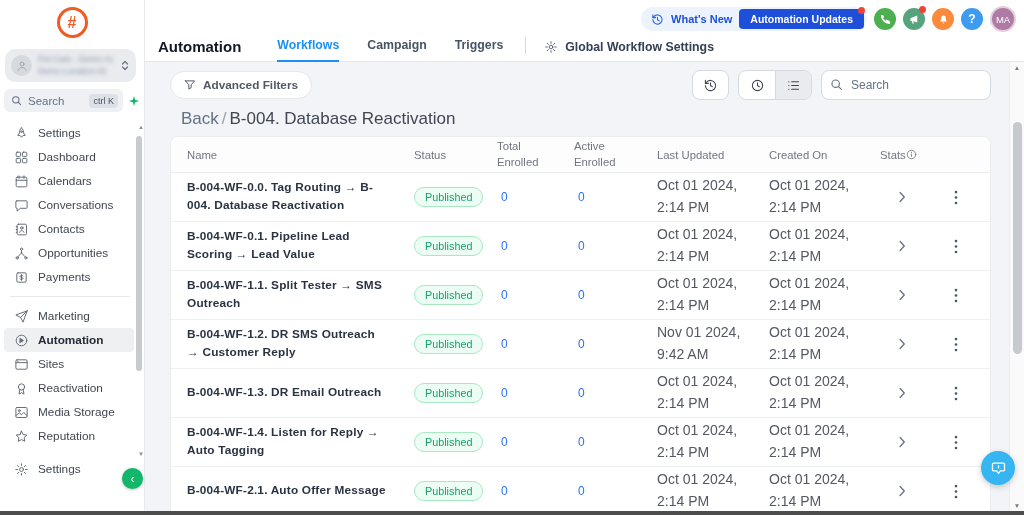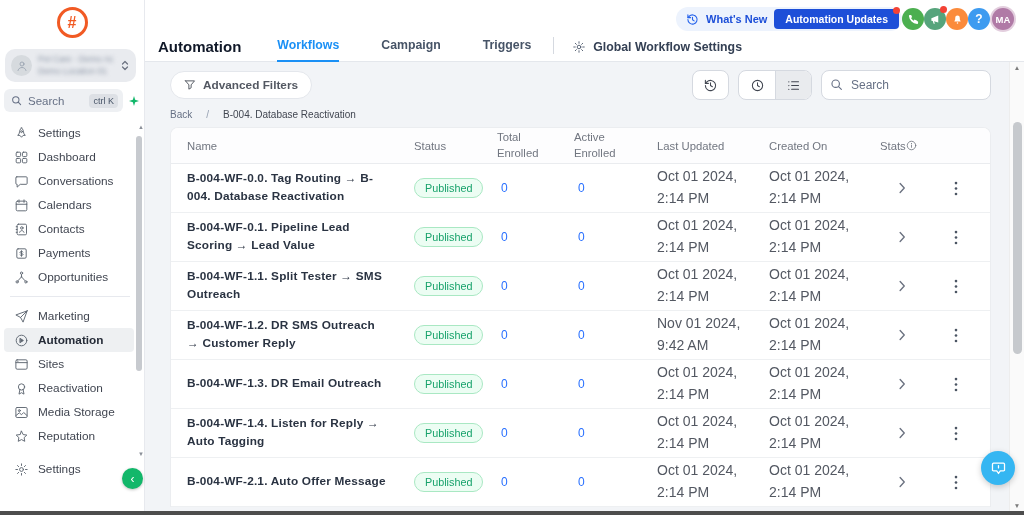--- a/index.html
+++ b/index.html
@@ -30,55 +30,55 @@
   .nav-divider { height:1px; background:#e7e9ee; margin:7px 14px 7px 10px; }
   .nav-settings { margin-top:9px; }
   .sb-scrollbar { position:absolute; top:126px; bottom:62px; right:1px; width:7px; }
   .sb-scroll-thumb { position:absolute; top:10px; height:72%; left:0; width:6px; background:#c7cacf; border-radius:3px; }
   .sb-scroll-arrow { position:absolute; right:-1px; font-size:6px; color:#8a8f98; }
   .collapse-btn { position:absolute; right:1px; bottom:26px; width:21px; height:21px; border-radius:50%; background:#12b76a; color:#fff; display:flex; align-items:center; justify-content:center; font-size:12px; cursor:pointer; box-shadow:0 1px 3px rgba(0,0,0,.25); }
 
   
   .main { flex:1; display:flex; flex-direction:column; position:relative; min-width:0; }
   .topbar { height:62px; background:#fff; border-bottom:1px solid #e4e7ec; flex:none; }
-  .topbar-row1 { height:31px; display:flex; justify-content:flex-end; align-items:center; padding:7px 10px 0 0; }
+  .topbar-row1 { height:31px; display:flex; justify-content:flex-end; align-items:center; gap:7px; padding:7px 10px 0 0; }
   .whatsnew { display:flex; align-items:center; gap:7px; background:#edf3fd; border-radius:14px; padding:2px 3px 2px 10px; cursor:pointer; }
   .whatsnew-label { color:#1d4fd8; font-size:11px; font-weight:bold; }
   .whatsnew-ic { color:#2563eb; }
   .updates-pill { position:relative; background:#1d4fd8; color:#fff; font-size:10.5px; font-weight:bold; border-radius:4px; padding:4px 11px; cursor:pointer; }
   .reddot { position:absolute; top:-2px; right:-1px; width:7px; height:7px; background:#f34235; border-radius:50%; }
   .cicon { width:22px; height:22px; border-radius:50%; display:flex; align-items:center; justify-content:center; color:#fff; cursor:pointer; position:relative; flex:none; }
   .cicon--phone { background:#4caf50; }
   .cicon--mega { background:#56a47c; }
   .cicon--bell { background:#fb8b3c; }
   .cicon--help { background:#3d9bf0; font-weight:bold; font-size:12px; }
-  .cicon--avatar { background:#b07aa6; font-weight:bold; font-size:9.5px; box-shadow:0 0 0 2px #e3cede; margin-left:2px; }
+  .cicon--avatar { background:#b07aa6; font-weight:normal; font-size:9.5px; box-shadow:0 0 0 2px #e3cede; margin-left:2px; }
   .topbar-row2 { height:31px; display:flex; align-items:stretch; padding-left:13px; }
   .page-title { font-size:15px; font-weight:bold; color:#101828; display:flex; align-items:center; margin-right:36px; }
-  .tabs { display:flex; gap:42px; }
+  .tabs { display:flex; gap:28px; }
   .tab { display:flex; align-items:center; font-size:12.3px; font-weight:bold; color:#475467; cursor:pointer; border-bottom:2px solid transparent; padding-bottom:2px; }
   .tab--active { color:#1b90f5; border-bottom-color:#1b90f5; }
   .tabs-divider { width:1px; background:#d5d9e0; margin:6px 18px 8px 22px; }
   .gws { display:flex; align-items:center; gap:7px; font-size:12.3px; font-weight:bold; color:#344054; cursor:pointer; }
   .gws-ic { color:#475467; }
 
   .content { flex:1; background:#f2f4f7; padding:0 33px 16px 25px; position:relative; min-width:0; }
   .filter-row { margin-top:8px; height:30px; display:flex; justify-content:space-between; align-items:center; }
   .adv-filters { display:flex; align-items:center; gap:7px; background:#fff; border:1px solid #e4e7ec; border-radius:16px; padding:6px 13px; font-size:11.8px; font-weight:bold; color:#535862; cursor:pointer; }
   .toolbar-right { display:flex; align-items:center; gap:9px; }
   .tool-btn { width:37px; height:30px; background:#fff; border:1px solid #d5d9e0; border-radius:8px; display:flex; align-items:center; justify-content:center; color:#414651; cursor:pointer; }
   .seg { display:flex; border:1px solid #d5d9e0; border-radius:8px; overflow:hidden; background:#fff; }
   .seg-btn { width:36px; height:28px; display:flex; align-items:center; justify-content:center; color:#414651; cursor:pointer; }
   .seg-btn + .seg-btn { border-left:1px solid #d5d9e0; }
   .seg-btn--active { background:#e9ebee; }
   .search-wrap { position:relative; }
   .search-input { width:170px; height:30px; border:1px solid #d5d9e0; border-radius:8px; background:#fff; padding:0 10px 0 29px; font-size:12px; color:#344054; font-family:"Liberation Sans", sans-serif; outline:none; }
   .search-input::placeholder { color:#667085; }
   .search-ic { position:absolute; left:9px; top:8px; color:#667085; }
-  .breadcrumb { margin-top:9px; display:flex; align-items:center; gap:14px; font-size:10px; }
+  .breadcrumb { margin-top:9px; display:flex; align-items:center; gap:3px; font-size:17px;margin-left:11px; }
   .bc-back { color:#667085; cursor:pointer; }
   .bc-sep { color:#98a2b3; }
   .bc-current { color:#414651; font-weight:500; }
 
   
   .table-card { margin-top:7px; background:#fff; border:1px solid #ebedf0; border-bottom:none; border-radius:8px 8px 0 0; overflow:hidden; }
   .trow { display:grid; grid-template-columns:243px 83px 77px 83px 112px 111px 44px 1fr; align-items:center; }
   .thead { height:36px; border-bottom:1px solid #eaecef; background:#fdfdfe; color:#717680; font-size:11.3px; }
   .th-name { padding-left:16px; }
   .th-wrap { width:54px; line-height:1.35; }
@@ -164,64 +164,64 @@
               <rect x="13.5" y="3.5" width="7" height="7" rx="1.5"></rect>
               <rect x="3.5" y="13.5" width="7" height="7" rx="1.5"></rect>
               <rect x="13.5" y="13.5" width="7" height="7" rx="1.5"></rect>
             </svg>
           </span>
         <span>Dashboard</span>
       </div>
       <div class="nav-item">
         <span class="nav-ic">
             <svg width="15" height="15" viewBox="0 0 24 24" class="stroke-ic">
-              <path d="M4.5 4.5h15A1.5 1.5 0 0121 6v9a1.5 1.5 0 01-1.5 1.5H10L5 21v-4.5h-.5A1.5 1.5 0 013 15V6a1.5 1.5 0 011.5-1.5z"></path>
-            </svg>
-          </span>
-        <span>Conversations</span>
-      </div>
-      <div class="nav-item">
-        <span class="nav-ic">
-            <svg width="15" height="15" viewBox="0 0 24 24" class="stroke-ic">
               <rect x="3.5" y="5" width="17" height="15.5" rx="2"></rect>
               <path d="M3.5 10h17M8 3v4M16 3v4"></path>
             </svg>
           </span>
         <span>Calendars</span>
+      </div>
+      <div class="nav-item">
+        <span class="nav-ic">
+            <svg width="15" height="15" viewBox="0 0 24 24" class="stroke-ic">
+              <path d="M4.5 4.5h15A1.5 1.5 0 0121 6v9a1.5 1.5 0 01-1.5 1.5H10L5 21v-4.5h-.5A1.5 1.5 0 013 15V6a1.5 1.5 0 011.5-1.5z"></path>
+            </svg>
+          </span>
+        <span>Conversations</span>
       </div>
       <div class="nav-item">
         <span class="nav-ic">
             <svg width="15" height="15" viewBox="0 0 24 24" class="stroke-ic">
               <rect x="5" y="3.5" width="15" height="17" rx="2"></rect>
               <path d="M5 7.5H3.5M5 12H3.5M5 16.5H3.5"></path>
               <circle cx="12.5" cy="9.5" r="2"></circle>
               <path d="M9 16.5c.5-1.8 2-2.7 3.5-2.7s3 .9 3.5 2.7"></path>
             </svg>
           </span>
         <span>Contacts</span>
       </div>
       <div class="nav-item">
         <span class="nav-ic">
             <svg width="15" height="15" viewBox="0 0 24 24" class="stroke-ic">
-              <rect x="4.5" y="4.5" width="15" height="15" rx="2"></rect>
-              <path d="M12 7.5v9M14.5 9.5c-.5-1-5-1.2-5 .8s5 1.2 5 3.2-4.5 1.8-5 .8"></path>
-            </svg>
-          </span>
-        <span>Payments</span>
-      </div>
-      <div class="nav-item">
-        <span class="nav-ic">
-            <svg width="15" height="15" viewBox="0 0 24 24" class="stroke-ic">
               <circle cx="12" cy="5" r="1.8"></circle>
               <circle cx="5" cy="19" r="1.8"></circle>
               <circle cx="19" cy="19" r="1.8"></circle>
               <path d="M12 7.5v3.5M12 11l-5.5 6M12 11l5.5 6"></path>
             </svg>
           </span>
         <span>Opportunities</span>
+      </div>
+      <div class="nav-item">
+        <span class="nav-ic">
+            <svg width="15" height="15" viewBox="0 0 24 24" class="stroke-ic">
+              <rect x="4.5" y="4.5" width="15" height="15" rx="2"></rect>
+              <path d="M12 7.5v9M14.5 9.5c-.5-1-5-1.2-5 .8s5 1.2 5 3.2-4.5 1.8-5 .8"></path>
+            </svg>
+          </span>
+        <span>Payments</span>
       </div>
 
       <div class="nav-divider"></div>
 
       <div class="nav-item">
         <span class="nav-ic">
             <svg width="15" height="15" viewBox="0 0 24 24" class="stroke-ic">
               <path d="M21 3L10.5 13.5M21 3l-6.5 18-4-7.5L3 9.5 21 3z"></path>
             </svg>
           </span>

